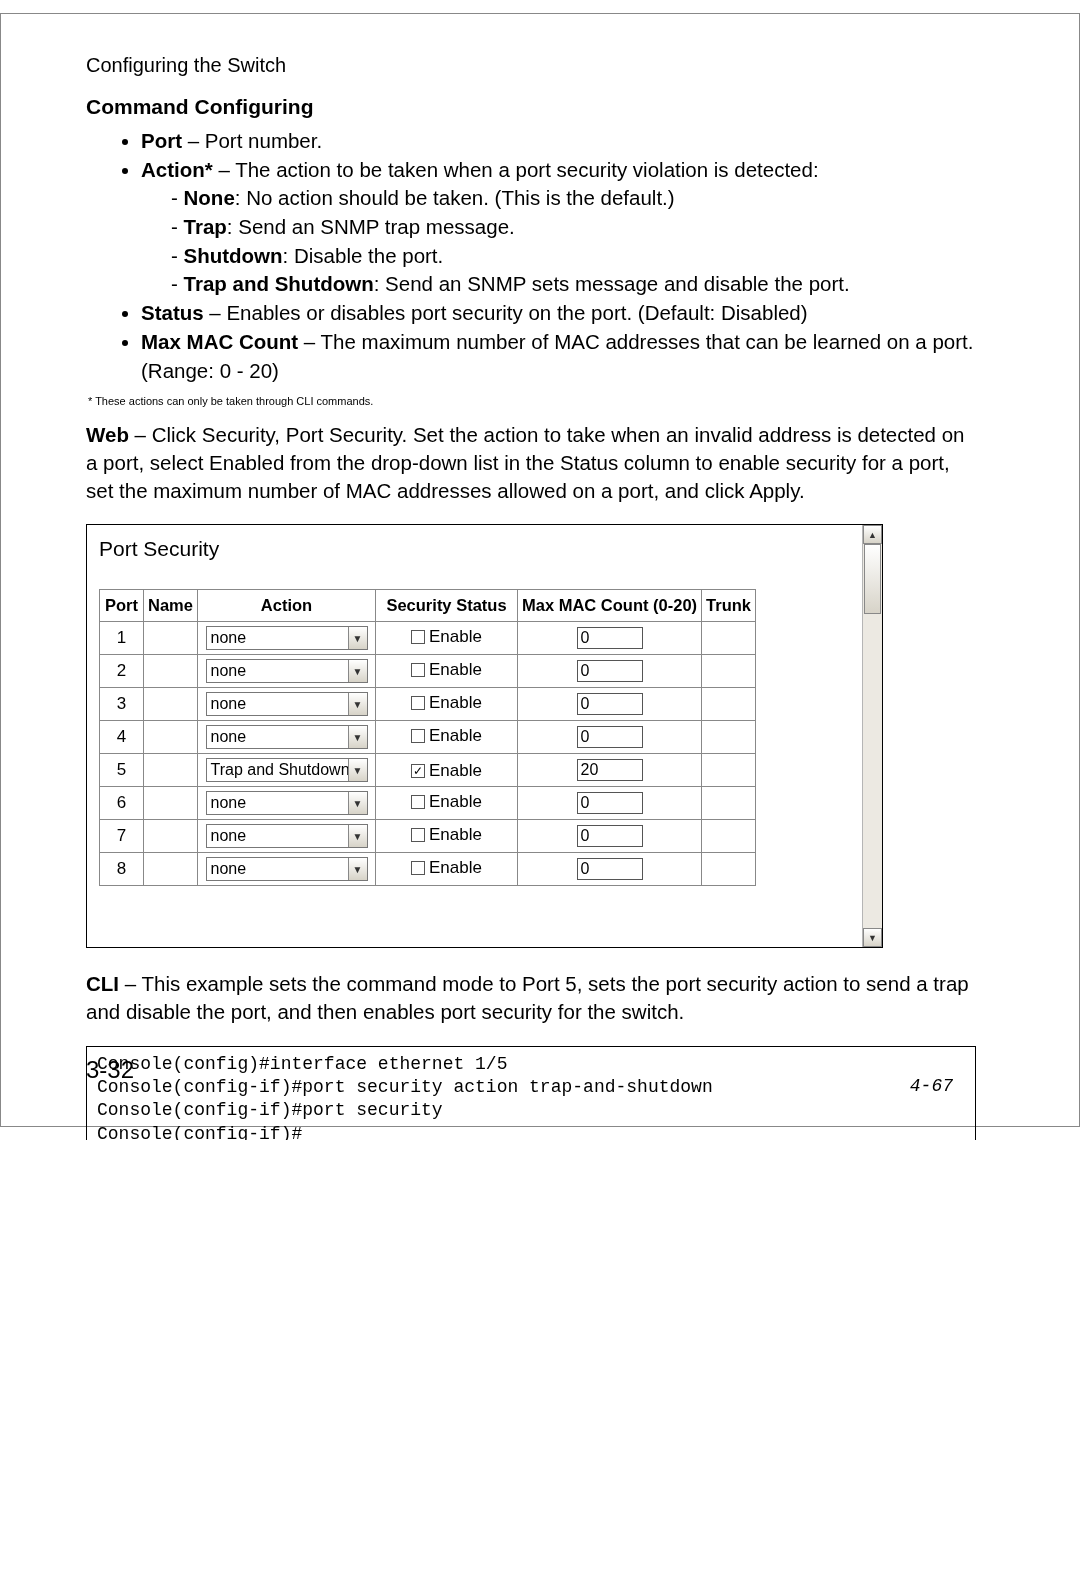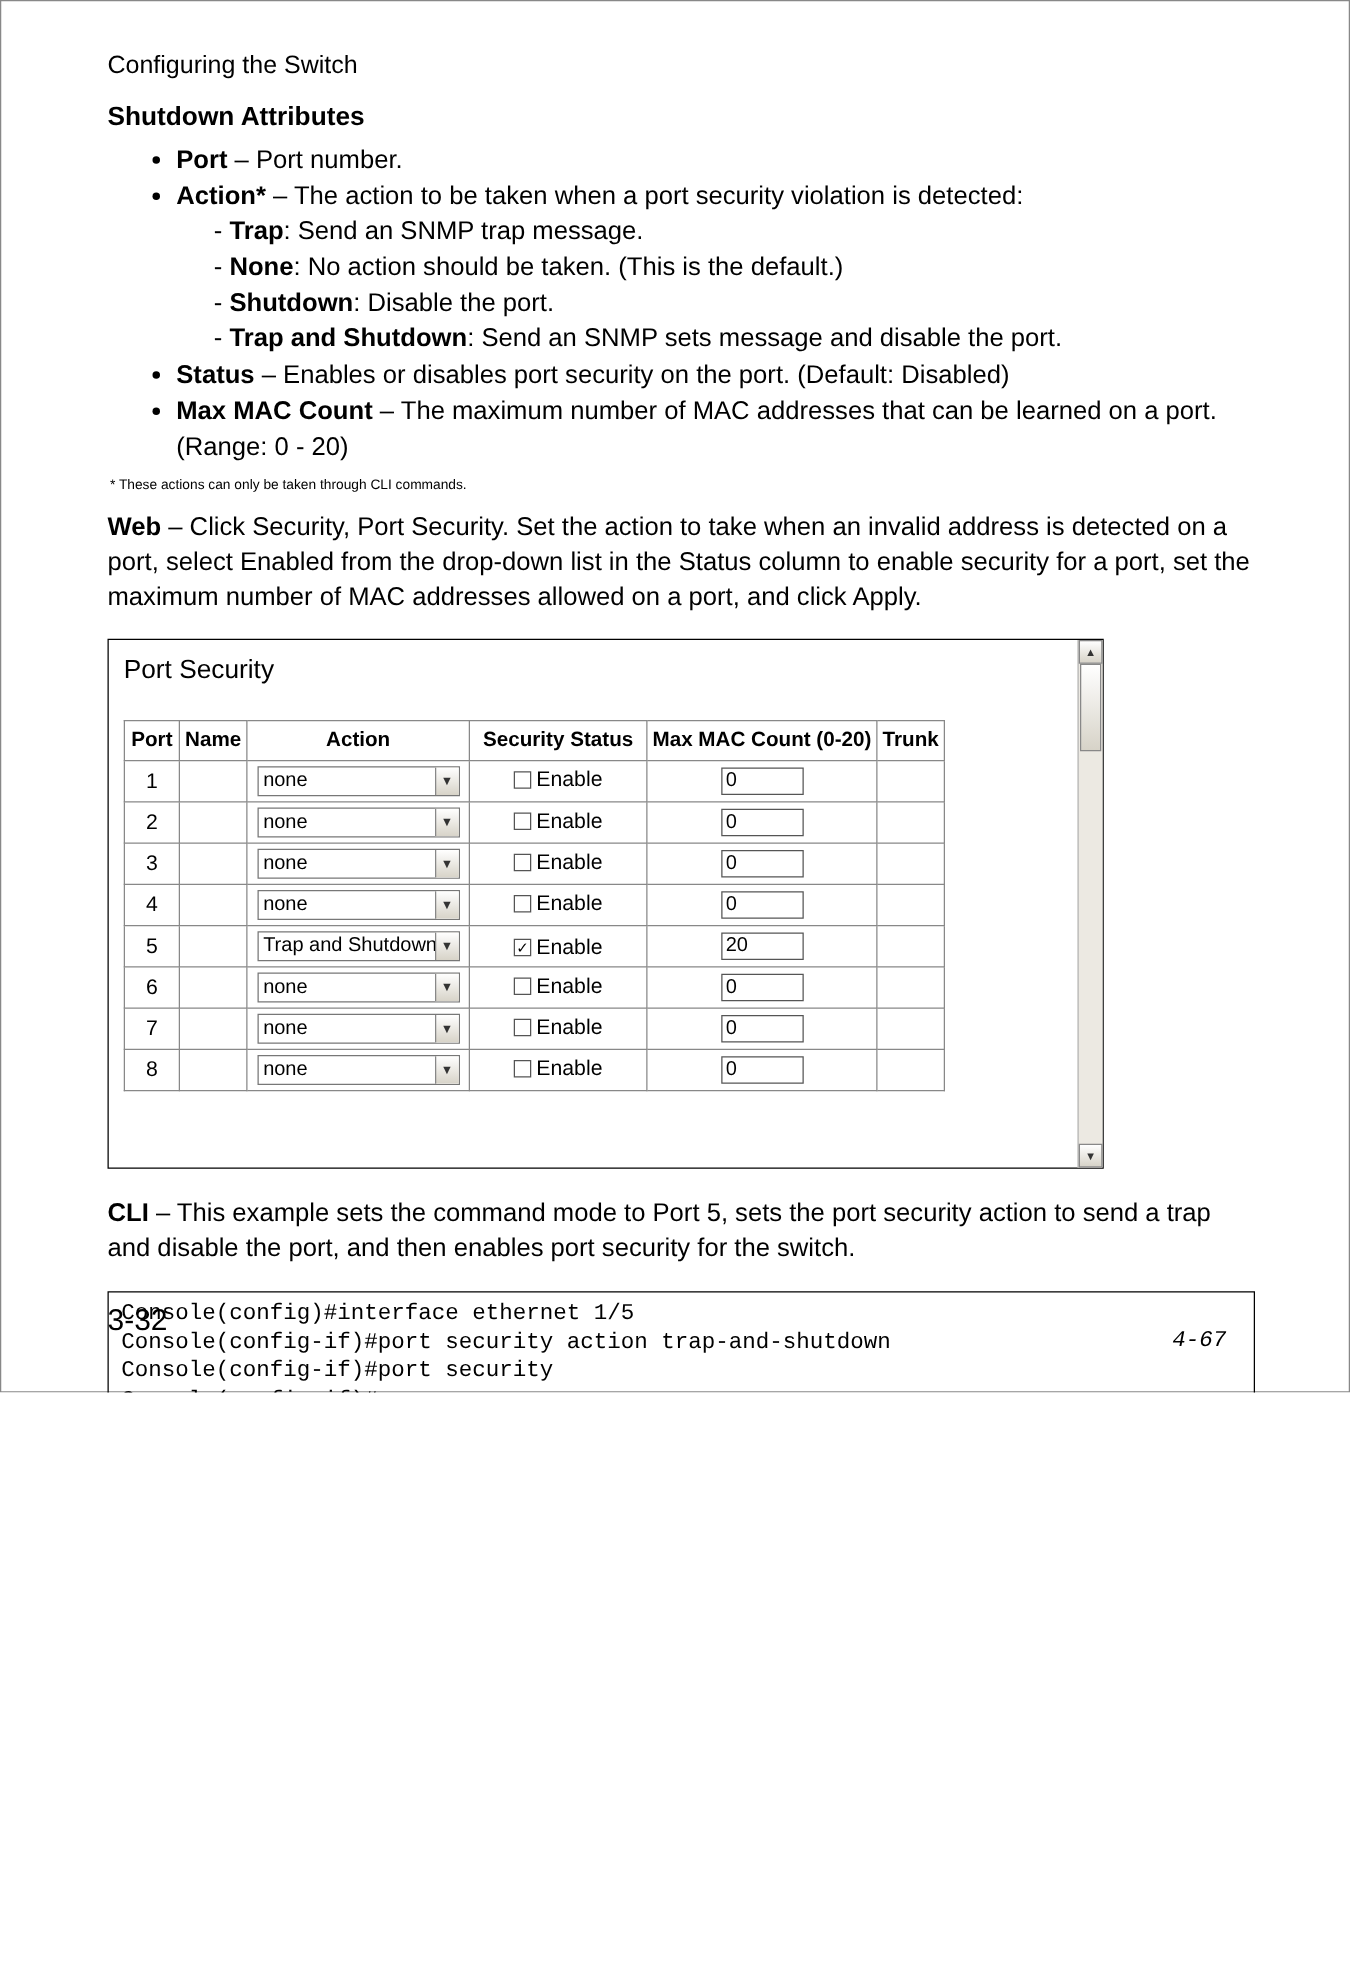--- a/index.html
+++ b/index.html
@@ -6,24 +6,24 @@
     margin: 0;
     padding: 0;
     background: #fff;
     font-family: Arial, Helvetica, sans-serif;
     color: #000;
   }
   .page {
     width: 1080px;
     height: 1114px;
     box-sizing: border-box;
-    padding: 40px 75px 20px 85px;
+    padding: 40px 103px 20px 85px;
     position: relative;
     border: 1px solid #888;
-    margin: 0 auto;
+    margin: 13px auto;
   }
   .header-line {
     font-size: 20px;
     margin-bottom: 18px;
   }
   .section-title {
     font-weight: bold;
     font-size: 21px;
     margin-bottom: 8px;
   }
@@ -207,28 +207,28 @@
     font-size: 24px;
   }
 </style>
 </head>
 <body>
 
 <div class="page">
 
   <div class="header-line">Configuring the Switch</div>
 
-  <div class="section-title">Shutdown Attributes</div>
+  <div class="section-title">Command Configuring</div>
 
   <ul class="bullets">
     <li><span class="b">Port</span><span> – Port number.</span></li>
     <li><span class="b">Action*</span><span> – The action to be taken when a port security violation is detected:</span>
       <ul class="dashes">
+        <li><span class="b">None</span><span>: No action should be taken. (This is the default.)</span></li>
         <li><span class="b">Trap</span><span>: Send an SNMP trap message.</span></li>
-        <li><span class="b">None</span><span>: No action should be taken. (This is the default.)</span></li>
         <li><span class="b">Shutdown</span><span>: Disable the port.</span></li>
         <li><span class="b">Trap and Shutdown</span><span>: Send an SNMP sets message and disable the port.</span></li>
       </ul>
     </li>
     <li><span class="b">Status</span><span> – Enables or disables port security on the port. (Default: Disabled)</span></li>
     <li><span class="b">Max MAC Count</span><span> – The maximum number of MAC addresses that can be learned on a port. (Range: 0 - 20)</span></li>
   </ul>
 
   <div class="footnote">* These actions can only be taken through CLI commands.</div>
 

